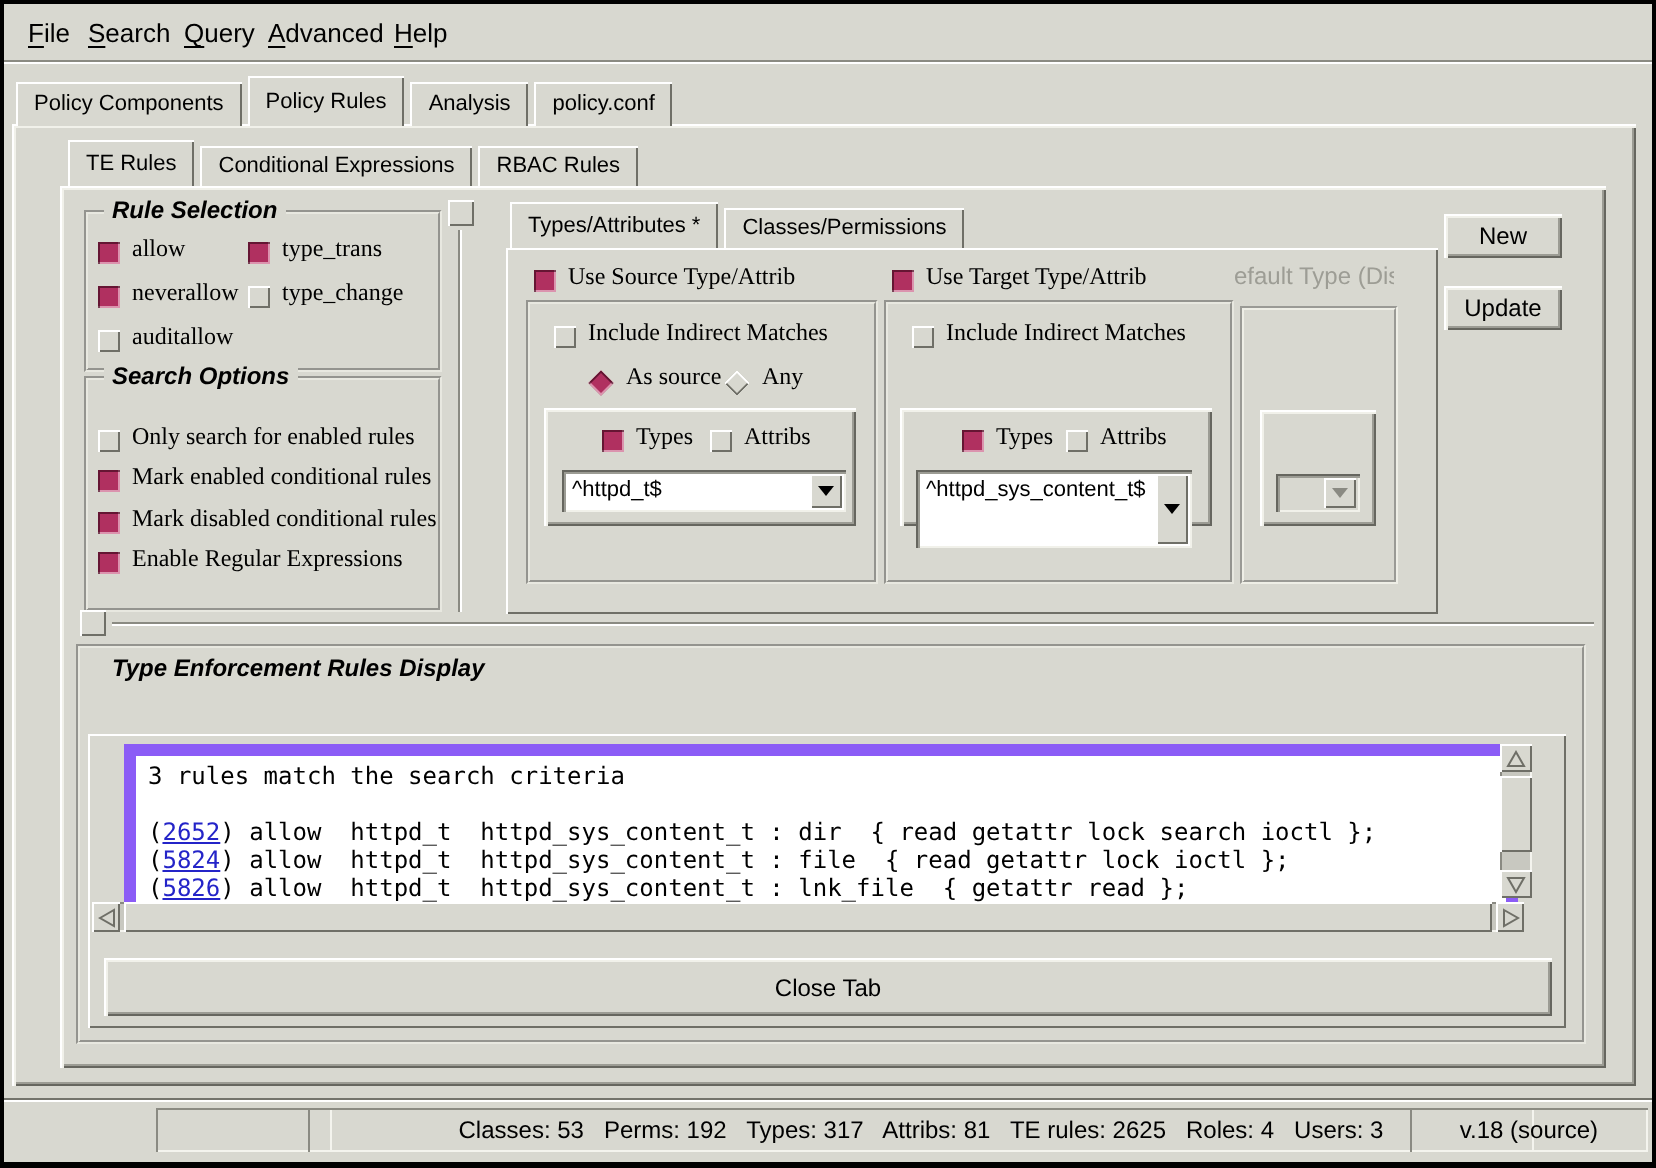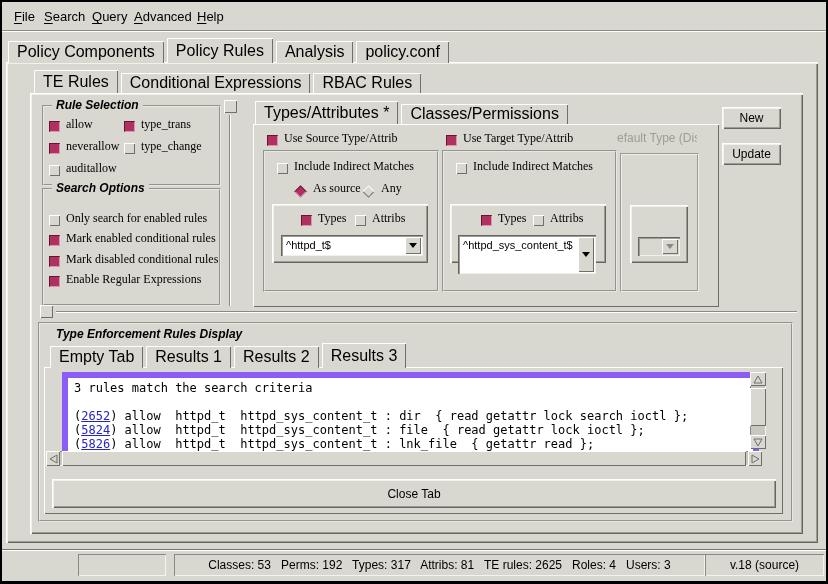--- a/index.html
+++ b/index.html
@@ -14,21 +14,21 @@
   .raised{box-shadow:inset 1px 1px 0 #ffffff,inset -1px -1px 0 #6f6f67;}
   .raised2{box-shadow:inset 1px 1px 0 #ffffff,inset 2px 2px 0 #f1f1ea,inset -1px -1px 0 #66665f,inset -2px -2px 0 #9c9c94;}
   
   .menubar{position:absolute;left:2px;top:2px;right:2px;height:28px;background:#d8d8d0;
     border-bottom:1px solid #8a8a82;box-shadow:0 1px 0 #ffffff;display:flex;align-items:center;z-index:5;}
   .menu-item{position:absolute;top:7px;height:16px;font-size:13px;white-space:nowrap;cursor:default;}
   .menu-item .u{text-decoration:underline;text-underline-offset:2px;}
   
   .tabrow{position:absolute;display:flex;gap:3px;align-items:flex-end;z-index:2;}
   .tab{height:22px;display:flex;align-items:center;padding:0 9px;background:#d8d8d0;white-space:nowrap;
-    box-shadow:inset 1px 1px 0 #ffffff,inset -1px 0 0 #6f6f67;font-size:16px;cursor:default;}
+    box-shadow:inset 1px 1px 0 #ffffff,inset -1px 0 0 #6f6f67;font-size:11px;cursor:default;}
   .tab.active{height:25px;margin-top:-3px;z-index:6;position:relative;box-shadow:inset 1px 1px 0 #ffffff,inset -1px 0 0 #6f6f67;}
   .nb-body{position:absolute;background:#d8d8d0;z-index:1;}
   
   .lf{position:absolute;border:2px groove #e8e8e0;}
   .lf-title{position:absolute;background:#d8d8d0;padding:0 4px;font-weight:bold;font-style:italic;font-size:12px;white-space:nowrap;z-index:4;}
   .dis-title{position:absolute;color:#9d9d95;font-size:12px;white-space:nowrap;overflow:hidden;z-index:4;}
   
   .row{position:absolute;display:flex;align-items:flex-end;gap:6px;height:14px;white-space:nowrap;cursor:default;font-family:Liberation Serif, serif;}
   .cb{width:11px;height:11px;flex:0 0 11px;background:#d8d8d0;
     box-shadow:inset 1px 1px 0 #ffffff,inset -1px -1px 0 #6f6f67;}
@@ -218,26 +218,20 @@
   <div class="btn" style="left:722px;top:107px;width:59px;height:22px;z-index:3">New</div>
   <div class="btn" style="left:722px;top:143px;width:59px;height:22px;z-index:3">Update</div>
 
   <div class="sash-handle" style="left:40px;top:305px"></div>
   <div class="sash-h" style="left:56px;top:311px;width:741px;z-index:2"></div>
 
   <div class="lf" style="left:38px;top:322px;width:751px;height:196px;z-index:2"></div>
   <div class="lf-title" style="left:52px;top:327px">Type Enforcement Rules Display</div>
 
   <div class="abs raised" style="left:44px;top:367px;width:739px;height:147px;z-index:2;background:#d8d8d0"></div>
-  <div class="tabrow" style="left:50px;top:346px;z-index:3">
-    <div class="tab" style="height:22px">Empty Tab</div>
-    <div class="tab" style="height:22px">Results 1</div>
-    <div class="tab" style="height:22px">Results 2</div>
-    <div class="tab active" style="height:25px">Results 3</div>
-  </div>
 
   <div class="textarea" style="left:62px;top:372px;width:679px;height:72px;z-index:3">
     <div class="tline">3 rules match the search criteria</div>
     <div class="tline blank"></div>
     <div class="tline"><span>(</span><span class="link">2652</span><span>) allow  httpd_t  httpd_sys_content_t : dir  { read getattr lock search ioctl };</span></div>
     <div class="tline"><span>(</span><span class="link">5824</span><span>) allow  httpd_t  httpd_sys_content_t : file  { read getattr lock ioctl };</span></div>
     <div class="tline"><span>(</span><span class="link">5826</span><span>) allow  httpd_t  httpd_sys_content_t : lnk_file  { getattr read };</span></div>
   </div>
 
   <div class="trough" style="left:750px;top:372px;width:16px;height:77px;z-index:3">
@@ -265,16 +259,16 @@
       <svg width="9" height="10" viewBox="0 0 9 10">
           <polygon points="1,1 8,5 1,9" fill="#d8d8d0" stroke="#6f6f67"></polygon>
         </svg>
     </div>
   </div>
 
   <div class="btn" style="left:52px;top:479px;width:724px;height:29px;z-index:3">Close Tab</div>
 
   <div class="statusbar">
     <div class="status-cell" style="left:76px;width:88px"></div>
-    <div class="status-cell" style="left:172px;width:531px">Classes: 53   Perms: 192   Types: 317   Attribs: 81   TE rules: 2625   Roles: 4   Users: 3</div>
+    <div class="status-cell" style="left:152px;width:613px">Classes: 53   Perms: 192   Types: 317   Attribs: 81   TE rules: 2625   Roles: 4   Users: 3</div>
     <div class="status-cell" style="left:703px;width:119px">v.18 (source)</div>
   </div>
 </div>
 
 </body></html>

